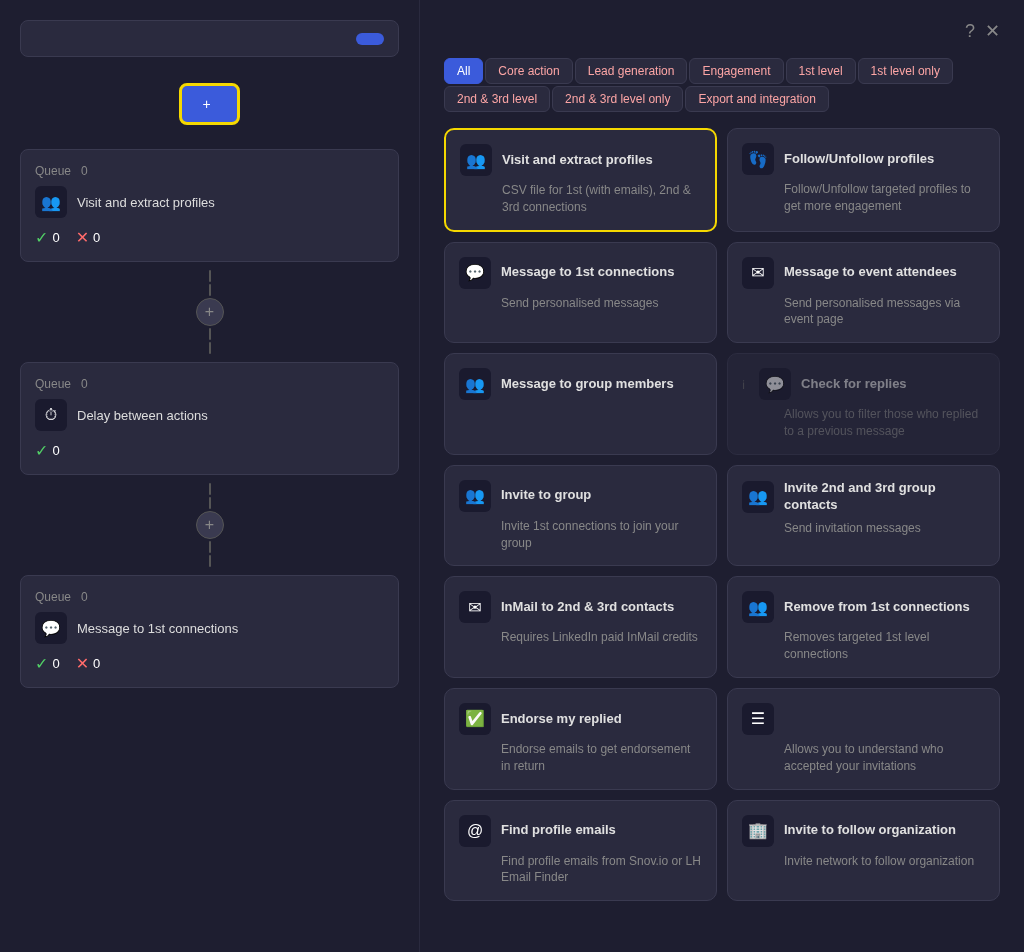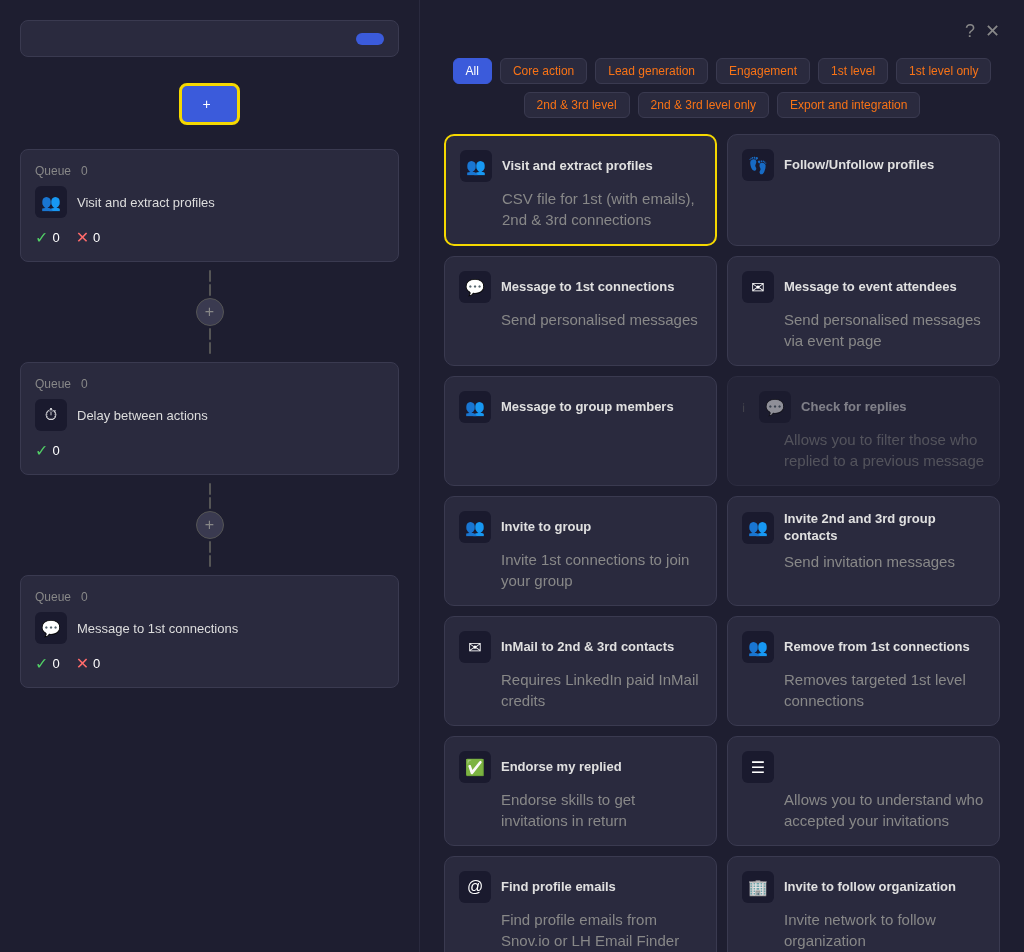--- a/index.html
+++ b/index.html
@@ -188,32 +188,31 @@
       background: none;
       border: none;
       color: #888;
       font-size: 18px;
       cursor: pointer;
     }
 
     .filter-tabs {
       display: flex;
       flex-wrap: wrap;
-      gap: 8px;
+      gap: 2px;
       margin-bottom: 16px;
-      justify-content: center;
     }
 
     .filter-tab {
       background: #2a2a3e;
       border: 1px solid #3a3a50;
       border-radius: 6px;
       padding: 5px 12px;
       font-size: 12px;
-      color: #f97316;
+      color: #fca5a5;
       cursor: pointer;
     }
 
     .filter-tab.active {
       background: #3b5bdb;
       border-color: #3b5bdb;
       color: #fff;
     }
 
     .actions-grid {
@@ -259,21 +258,21 @@
     }
 
     .action-option-title {
       font-size: 13px;
       font-weight: 600;
       color: #e0e0e0;
       line-height: 1.3;
     }
 
     .action-option-desc {
-      font-size: 15px;
+      font-size: 12px;
       color: #888;
       line-height: 1.4;
       margin-left: 42px;
     }
 
     .info-icon {
       font-size: 12px;
       color: #666;
       margin-right: 4px;
     }
@@ -398,20 +397,21 @@
           <div class="action-option-icon">👥</div>
           <span class="action-option-title">Visit and extract profiles</span>
         </div>
         <div class="action-option-desc">CSV file for 1st (with emails), 2nd &amp; 3rd connections</div>
       </div>
       <div class="action-option">
         <div class="action-option-header">
           <div class="action-option-icon">👣</div>
           <span class="action-option-title">Follow/Unfollow profiles</span>
         </div>
+        <div class="action-option-desc">Follow/Unfollow targeted profiles to get more engagement</div>
       </div>
       <div class="action-option">
         <div class="action-option-header">
           <div class="action-option-icon">💬</div>
           <span class="action-option-title">Message to 1st connections</span>
         </div>
         <div class="action-option-desc">Send personalised messages</div>
       </div>
       <div class="action-option">
         <div class="action-option-header">
@@ -460,21 +460,21 @@
           <div class="action-option-icon">👥</div>
           <span class="action-option-title">Remove from 1st connections</span>
         </div>
         <div class="action-option-desc">Removes targeted 1st level connections</div>
       </div>
       <div class="action-option">
         <div class="action-option-header">
           <div class="action-option-icon">✅</div>
           <span class="action-option-title">Endorse my replied</span>
         </div>
-        <div class="action-option-desc">Endorse skills to get invitations in return</div>
+        <div class="action-option-desc">Endorse emails to get endorsement in return</div>
       </div>
       <div class="action-option">
         <div class="action-option-header">
           <div class="action-option-icon">☰</div>
         </div>
         <div class="action-option-desc">Allows you to understand who accepted your invitations</div>
       </div>
       <div class="action-option">
         <div class="action-option-header">
           <div class="action-option-icon">@</div>

